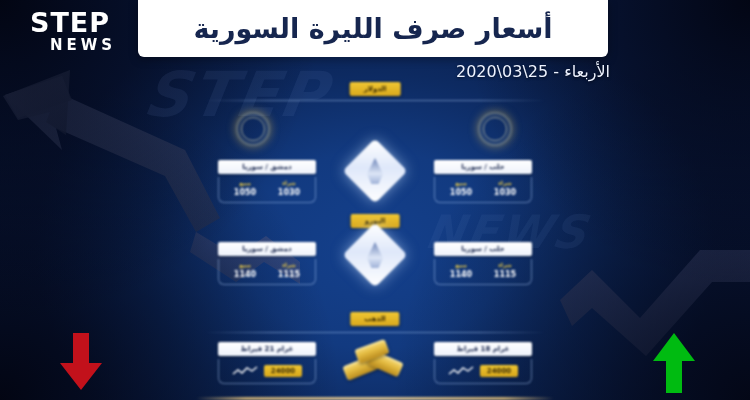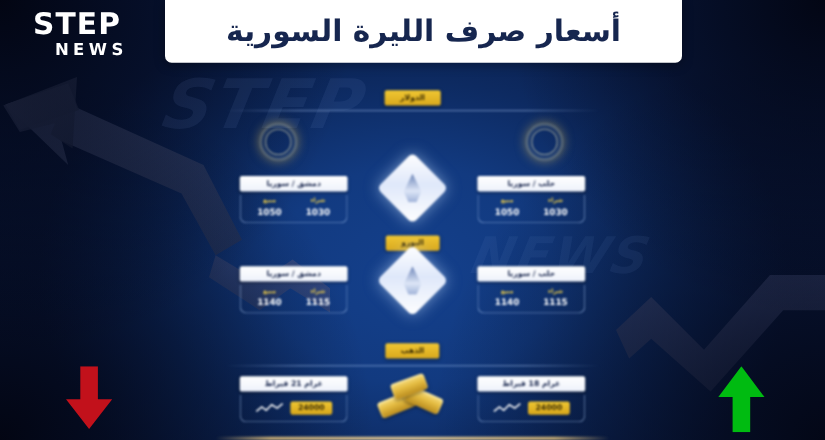--- a/index.html
+++ b/index.html
@@ -36,21 +36,21 @@
   
   .logo{position:absolute;left:14px;top:8px;width:112px;height:46px;
         display:flex;flex-direction:column;align-items:center;justify-content:center;}
   .logo-step{font-size:27px;font-weight:bold;color:#fff;letter-spacing:1px;
              font-family:"DejaVu Sans", sans-serif;line-height:1;}
   .logo-news{font-size:15px;font-weight:bold;color:#fff;letter-spacing:4px;
              margin-top:2px;margin-left:26px;line-height:1;}
 
   
   .title-banner{
-    position:absolute;left:150px;top:0;width:470px;height:57px;
+    position:absolute;left:138px;top:0;width:470px;height:57px;
     background:#ffffff;border-bottom-left-radius:6px;border-bottom-right-radius:6px;
     display:flex;align-items:center;justify-content:center;
     box-shadow:0 2px 10px rgba(0,0,0,.35);
   }
   .title-text{
     color:#16264f;font-size:27px;font-weight:bold;direction:rtl;
     font-family:"DejaVu Sans", sans-serif;white-space:nowrap;
   }
   .date-line{
     position:absolute;right:140px;top:62px;color:#eef3ff;font-size:16px;
@@ -156,20 +156,21 @@
   <div class="wm wm-news">NEWS</div>
 
   <div class="logo">
     <div class="logo-step">STEP</div>
     <div class="logo-news">NEWS</div>
   </div>
 
   <div class="title-banner">
     <div class="title-text">أسعار صرف الليرة السورية</div>
   </div>
+  <div class="date-line">الأربعاء - 25\03\2020</div>
 
   <div class="panel">
 
     <div class="sect-badge" style="top:-4px;">الدولار</div>
     <div class="sect-rule" style="top:14px;"></div>
 
     <div class="coin" style="left:40px;top:26px;"></div>
     <div class="coin" style="left:282px;top:26px;"></div>
 
     <div class="emblem" style="left:156px;top:62px;">

